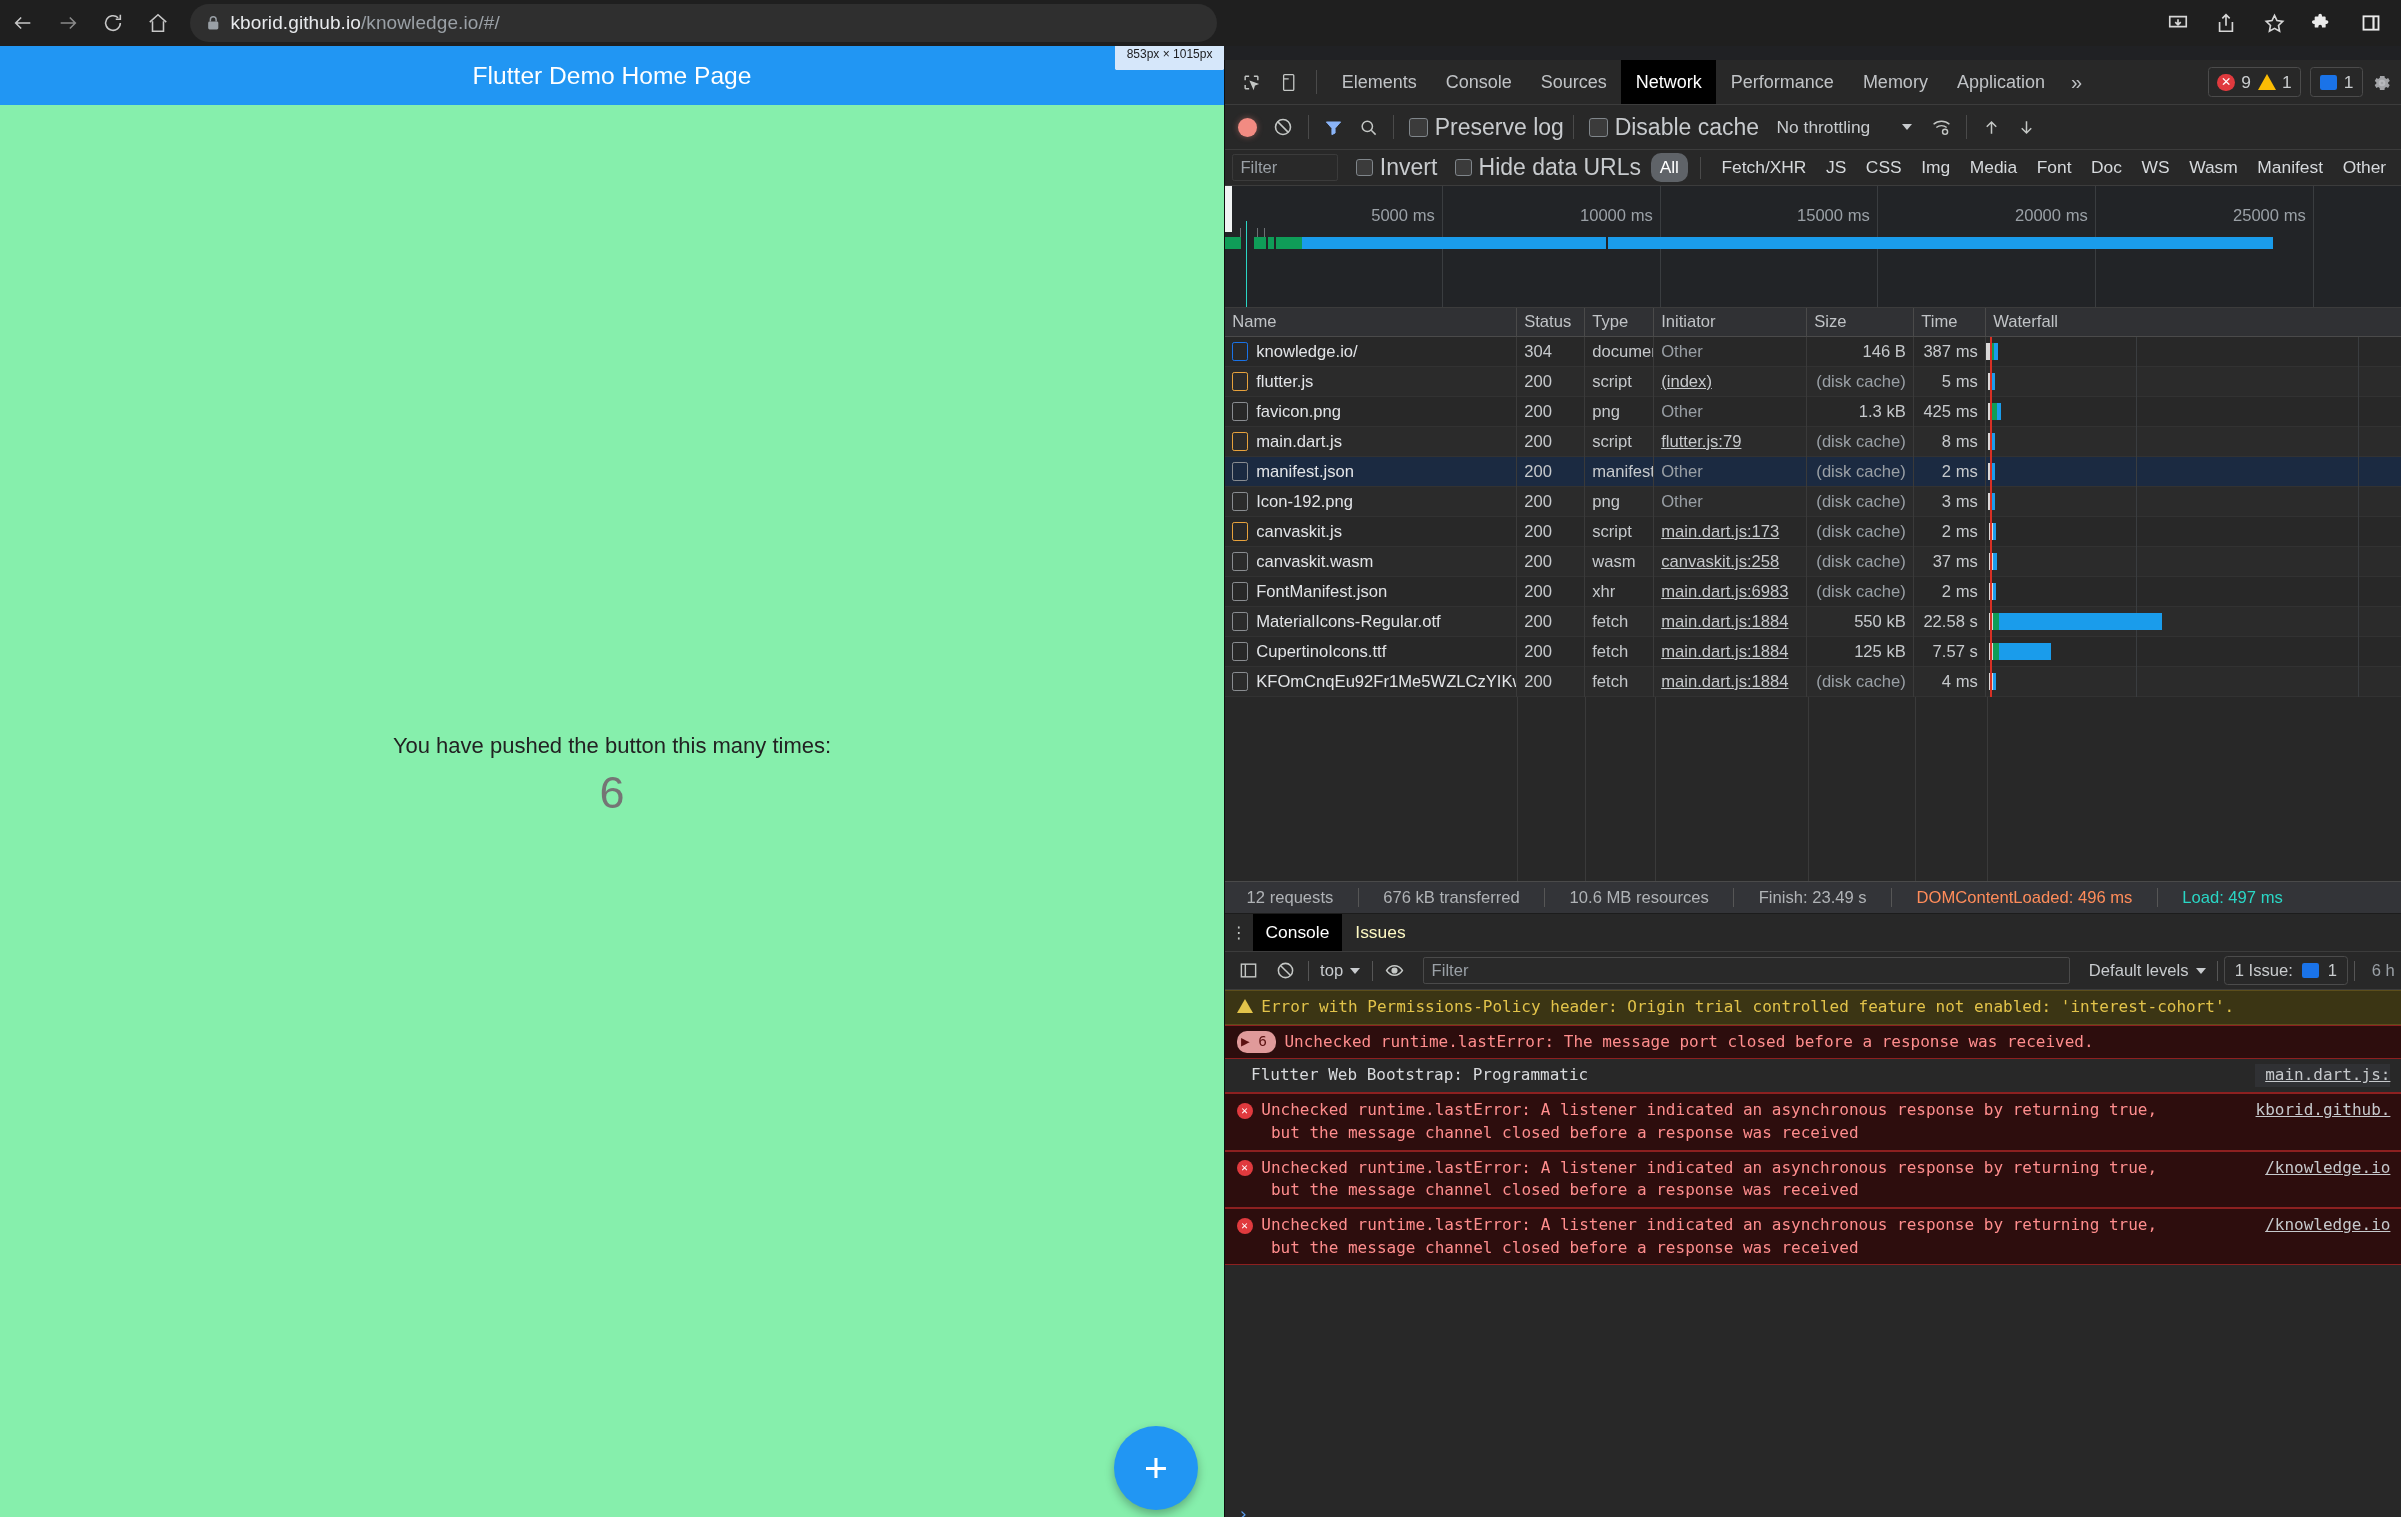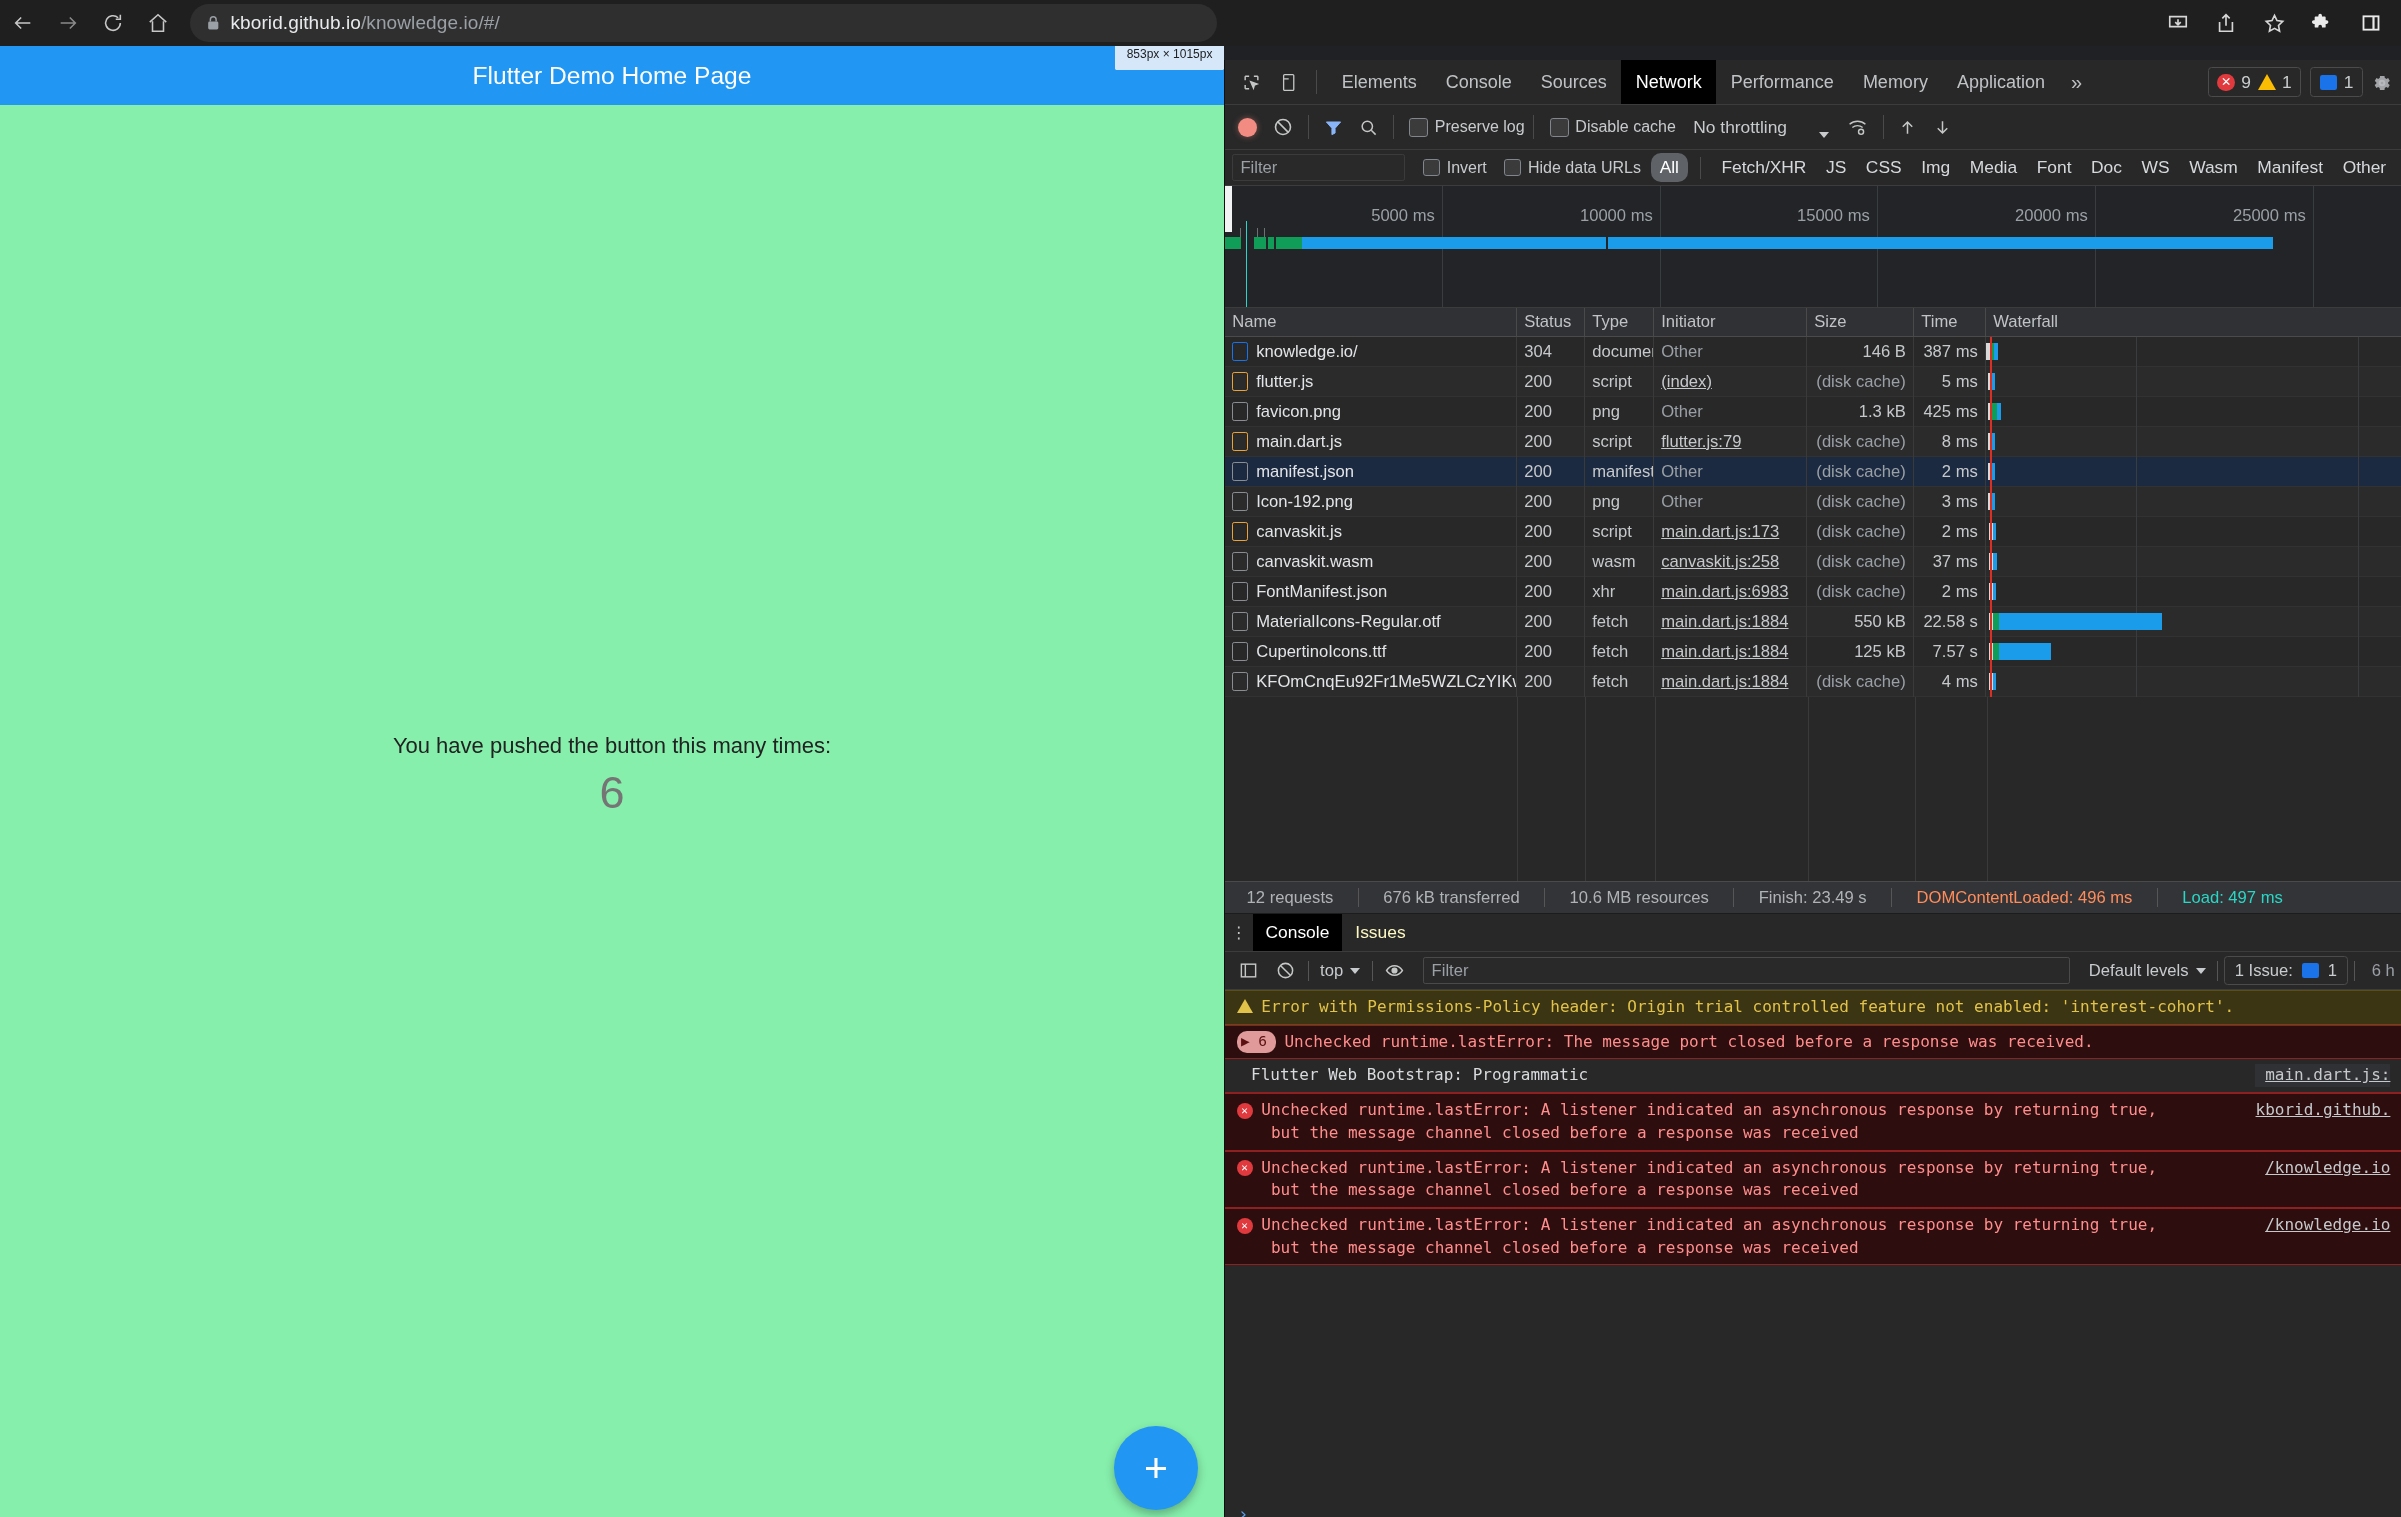--- a/index.html
+++ b/index.html
@@ -106,23 +106,23 @@
   
   .net-toolbar {
     height: 45px; display: flex; align-items: center; gap: 2.9px;
     padding: 0 8.7px; border-bottom: 0.7px solid #3c3c3c; background: #282828;
   }
   .rec-dot { width: 19px; height: 19px; border-radius: 50%; background: #f28b82; margin: 0 7.2px 0 4.3px; box-shadow: 0 0 6.5px rgba(242,139,130,.45); }
   .chk {
     width: 19px; height: 19px; border: 1.4px solid #80868b; border-radius: 2.9px; background: #3b3b3b;
     flex: 0 0 auto;
   }
-  .tb-label { font-size: 16px; color: #c8cbce; margin-left: 6.5px; white-space: nowrap; }
+  .tb-label { font-size: 23px; color: #c8cbce; margin-left: 6.5px; white-space: nowrap; }
   .tb-group { display: flex; align-items: center; margin-left: 7.2px; }
-  .throttle { font-size: 17.4px; color: #c8cbce; margin-left: 14.5px; display:flex; align-items:flex-end; gap: 32px;}
+  .throttle { font-size: 17.4px; color: #c8cbce; margin-left: 14.5px; display:flex; align-items:center; gap: 32px;}
   .caret { border-left: 5.8px solid transparent; border-right: 5.8px solid transparent; border-top: 6.5px solid #c8cbce; }
 
   
   .filter-bar {
     height: 36px; display: flex; align-items: center; padding: 0 7.2px; gap: 0;
     border-bottom: 0.7px solid #3c3c3c;
   }
   .filter-input {
     width: 243px; height: 27.5px; background: #292929; border: 0.7px solid #3b3b3b; border-radius: 2.2px;
     color: #9aa0a6; font-size: 16.6px; padding: 0 7.2px; display: flex; align-items: center;

